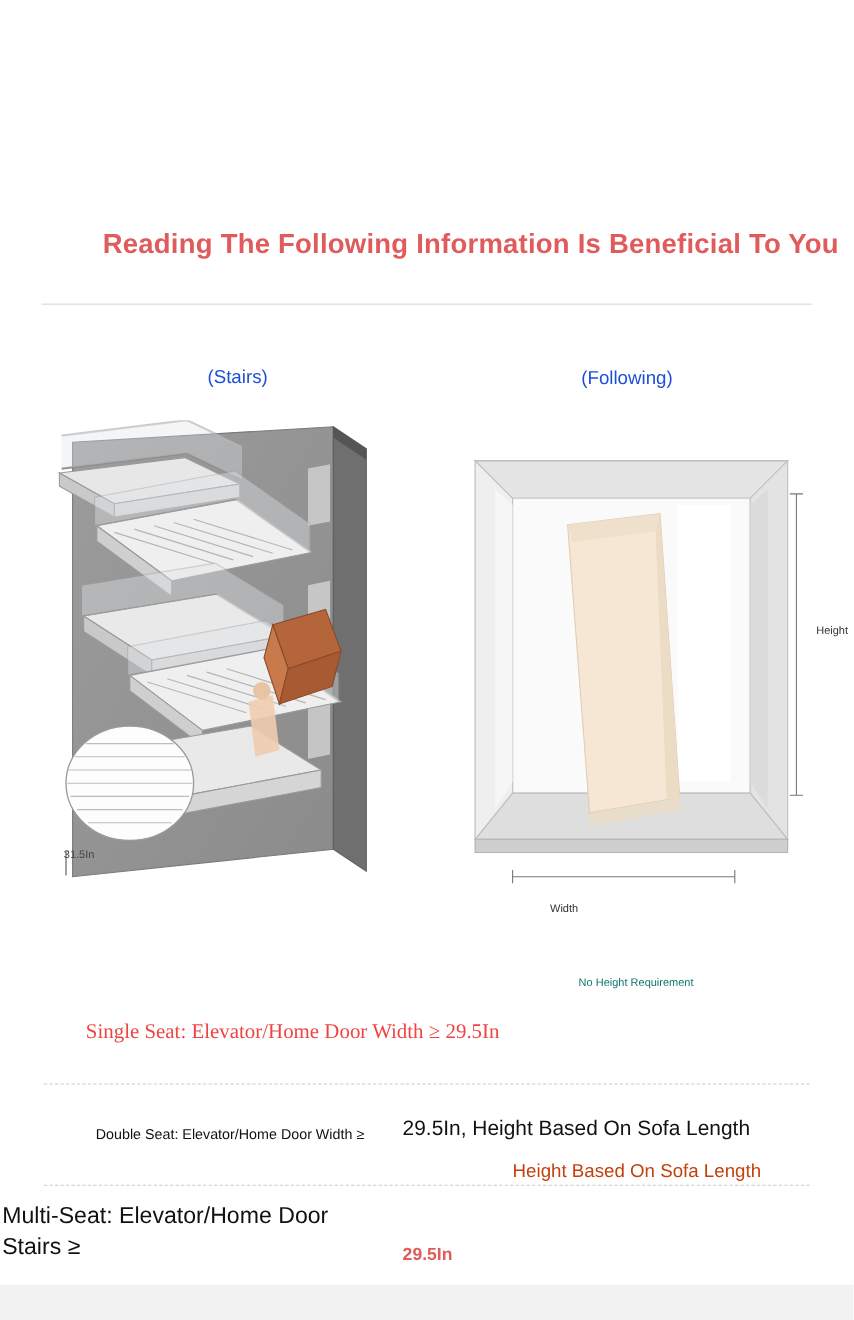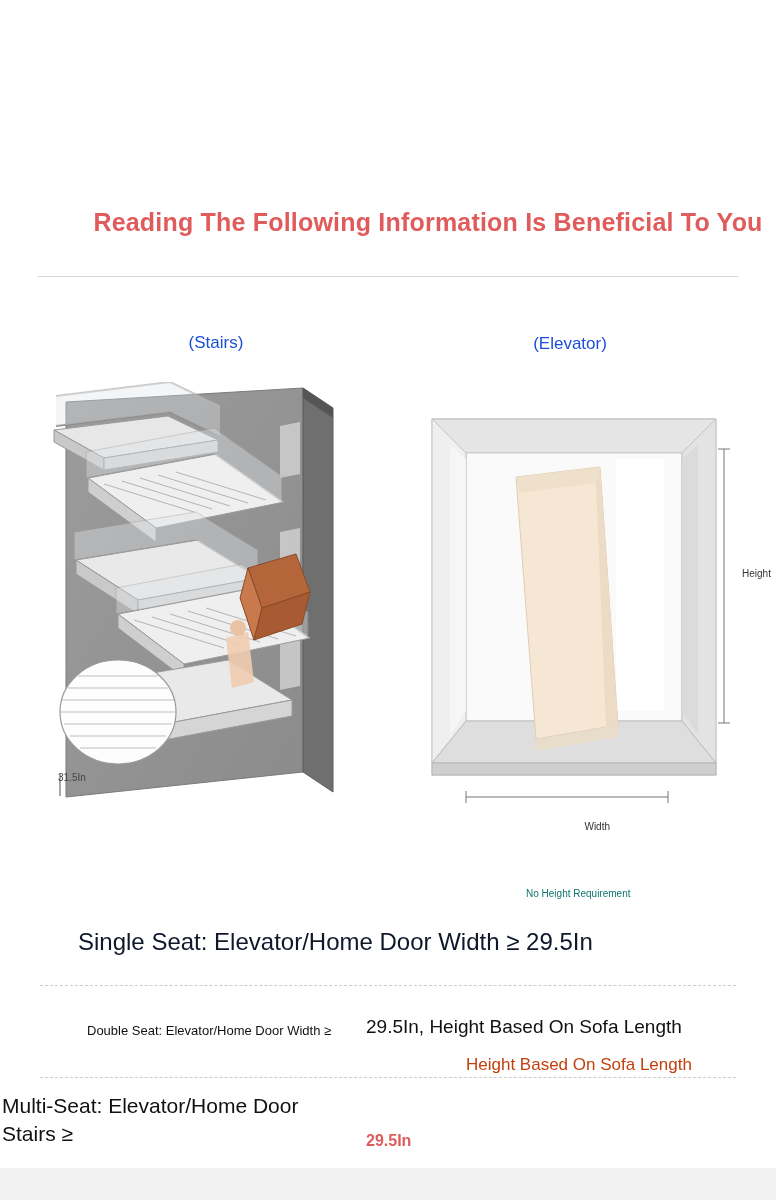--- a/index.html
+++ b/index.html
@@ -90,21 +90,21 @@
     left: 742px;
     top: 568px;
     font-size: 10px;
     color: #333;
   }
   .dim-width-label {
     position: absolute;
     left: 500px;
     top: 821px;
     width: 110px;
-    text-align: right;
+    text-align: left;
     font-size: 10px;
     color: #333;
   }
 
   
   .spec {
     position: absolute;
     left: 0;
     width: 776px;
   }
@@ -113,23 +113,24 @@
     left: 40px;
     width: 696px;
     border-top: 1px dashed #cccccc;
     height: 0;
   }
 
   .row1-text1 {
     position: absolute;
     left: 78px;
     top: 928px;
-    font-size: 24px;
-    color: #0f172a;
-    white-space: nowrap;
+    font-size: 19px;
+    color: #ef4444;
+    white-space: nowrap;
+    font-family: Liberation Serif, serif;
   }
   .row1-text2 {
     position: absolute;
     left: 526px;
     top: 888px;
     font-size: 10px;
     color: #0f766e;
     white-space: nowrap;
   }
   .divider-1 { top: 985px; }
@@ -184,21 +185,21 @@
 </head>
 <body>
 
 <div class="page">
 
   <div class="title">Reading The Following Information Is Beneficial To You</div>
   <div class="title-rule"></div>
 
   <div class="caption stairs">(Stairs)</div>
 
-  <div class="caption elevator">(Elevator)</div>
+  <div class="caption elevator">(Following)</div>
 
   <svg class="stairs-art" viewBox="0 0 300 430">
     <defs>
       <linearGradient id="wallg" x1="0" y1="0" x2="1" y2="1">
         <stop offset="0%" stop-color="#9c9c9c"></stop>
         <stop offset="100%" stop-color="#8b8b8b"></stop>
       </linearGradient>
     </defs>
 
     <polygon points="18,20 255,6 255,390 18,415" fill="url(#wallg)" stroke="#7a7a7a" stroke-width="1"></polygon>

